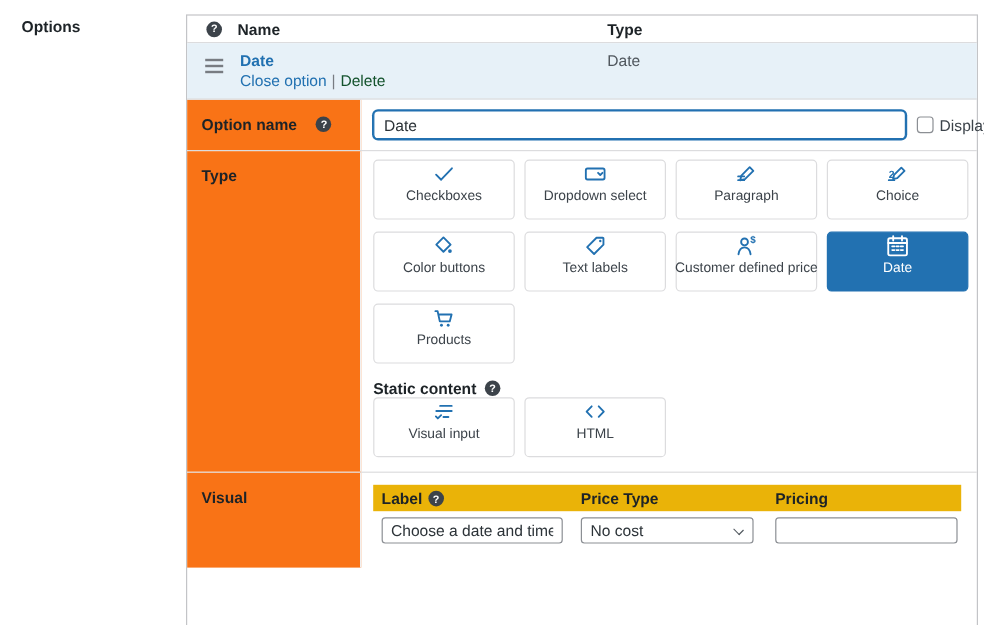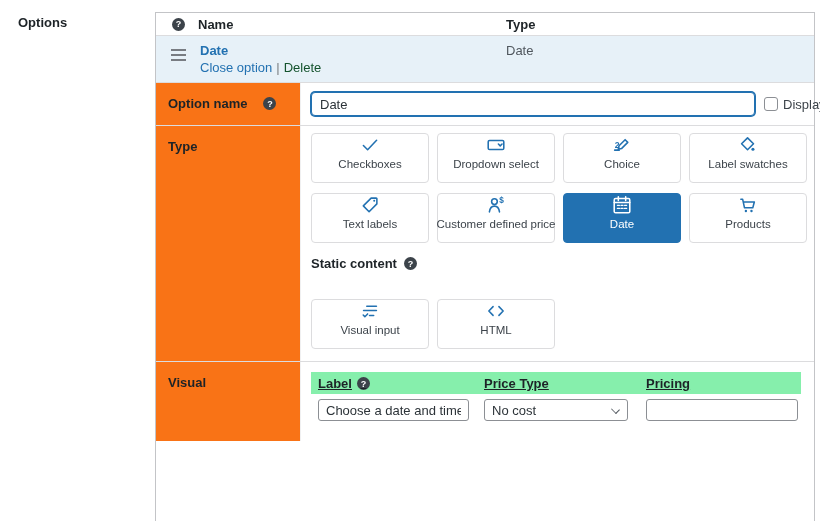--- a/index.html
+++ b/index.html
@@ -61,29 +61,29 @@
     justify-content:flex-start; gap:2px; cursor:pointer; font-family:inherit; padding:0; }
   .card .icon { color:#2271b1; height:22px; display:flex; align-items:center; }
   .card .clabel { font-size:11.5px; color:#3c434a; white-space:nowrap; }
   .card.selected { background:#2271b1; border-color:#2271b1; }
   .card.selected .icon { color:#fff; }
   .card.selected .clabel { color:#fff; }
   .card svg { fill:none; stroke:currentColor; stroke-width:1.7;
     stroke-linecap:round; stroke-linejoin:round; }
   .card svg text { stroke:none; fill:currentColor; }
 
-  .static-head { display:flex; align-items:center; margin:13px 0 28px 0;
+  .static-head { display:flex; align-items:center; margin:13px 0 0 0;
     font-weight:bold; color:#1d2327; }
   .static-head .help { margin-left:7px; }
 
   
   .fr-choice .fcontent { padding:10px 0 20px 10px; }
   .chead { display:grid; grid-template-columns:166px 162px 1fr; width:490px;
-    background:#86efac; padding:4px 0 4px 7px; font-weight:bold; color:#1d2327;
-    height:22px; align-items:center;text-decoration:underline; }
+    background:#eab308; padding:4px 0 4px 7px; font-weight:bold; color:#1d2327;
+    height:22px; align-items:center; }
   .chead .chcell { display:flex; align-items:center; }
   .chead .help { margin-left:5px; }
   .crow { display:grid; grid-template-columns:166px 162px 1fr; width:490px;
     padding-left:7px; margin-top:5px; align-items:center; }
   .tinput { height:22px; border:1px solid #8c8f94; border-radius:3px; padding:0 7px;
     font-size:13px; color:#2c3338; font-family:inherit; background:#fff; }
   .label-input { width:151px; }
   .pricing-input { width:152px; }
   .sel-wrap { position:relative; width:144px; }
   .sel-wrap select { width:144px; height:22px; appearance:none; -webkit-appearance:none;
@@ -152,20 +152,30 @@
           <span class="icon">
             <svg width="22" height="22" viewBox="0 0 24 24">
                 <rect x="3.5" y="7" width="17" height="10" rx="1.5"></rect>
                 <path d="M14.6 10.9l2 2 2-2"></path>
               </svg>
           </span>
           <span class="clabel">Dropdown select</span>
         </button>
 
 
+        <button class="card">
+          <span class="icon">
+            <svg width="22" height="22" viewBox="0 0 24 24">
+                <path d="M4.5 14.2h5.5"></path>
+                <path d="M4.5 17.6h5.5"></path>
+                <path d="M15 5.8l3.3 3.3-7.6 7.6-4.3 1 1-4.3z"></path>
+              </svg>
+          </span>
+          <span class="clabel">Paragraph</span>
+        </button>
 
         <button class="card">
           <span class="icon">
             <svg width="22" height="22" viewBox="0 0 24 24">
                 <text x="4" y="15.5" font-size="9.5" font-weight="bold" font-family="Liberation Sans,sans-serif">2</text>
                 <path d="M4 17.6h5"></path>
                 <path d="M15.4 6.2l2.9 2.9-6.6 6.6-3.8.9.9-3.8z"></path>
               </svg>
           </span>
           <span class="clabel">Choice</span>
@@ -173,21 +183,21 @@
 
 
 
         <button class="card">
           <span class="icon">
             <svg width="22" height="22" viewBox="0 0 24 24">
                 <path d="M11.5 4.2L18 10.7l-6.5 6.5L5 10.7z"></path>
                 <circle cx="17.4" cy="16.6" r="1.7" fill="currentColor" stroke="none"></circle>
               </svg>
           </span>
-          <span class="clabel">Label swatches</span>
+          <span class="clabel">Color buttons</span>
         </button>
 
         <button class="card">
           <span class="icon">
             <svg width="22" height="22" viewBox="0 0 24 24">
                 <path d="M13.2 4.5h5.6a.7.7 0 01.7.7v5.6L11 19.3l-6.3-6.3z"></path>
                 <circle cx="16.6" cy="7.4" r="1.1" fill="currentColor" stroke="none"></circle>
               </svg>
           </span>
           <span class="clabel">Text labels</span>

